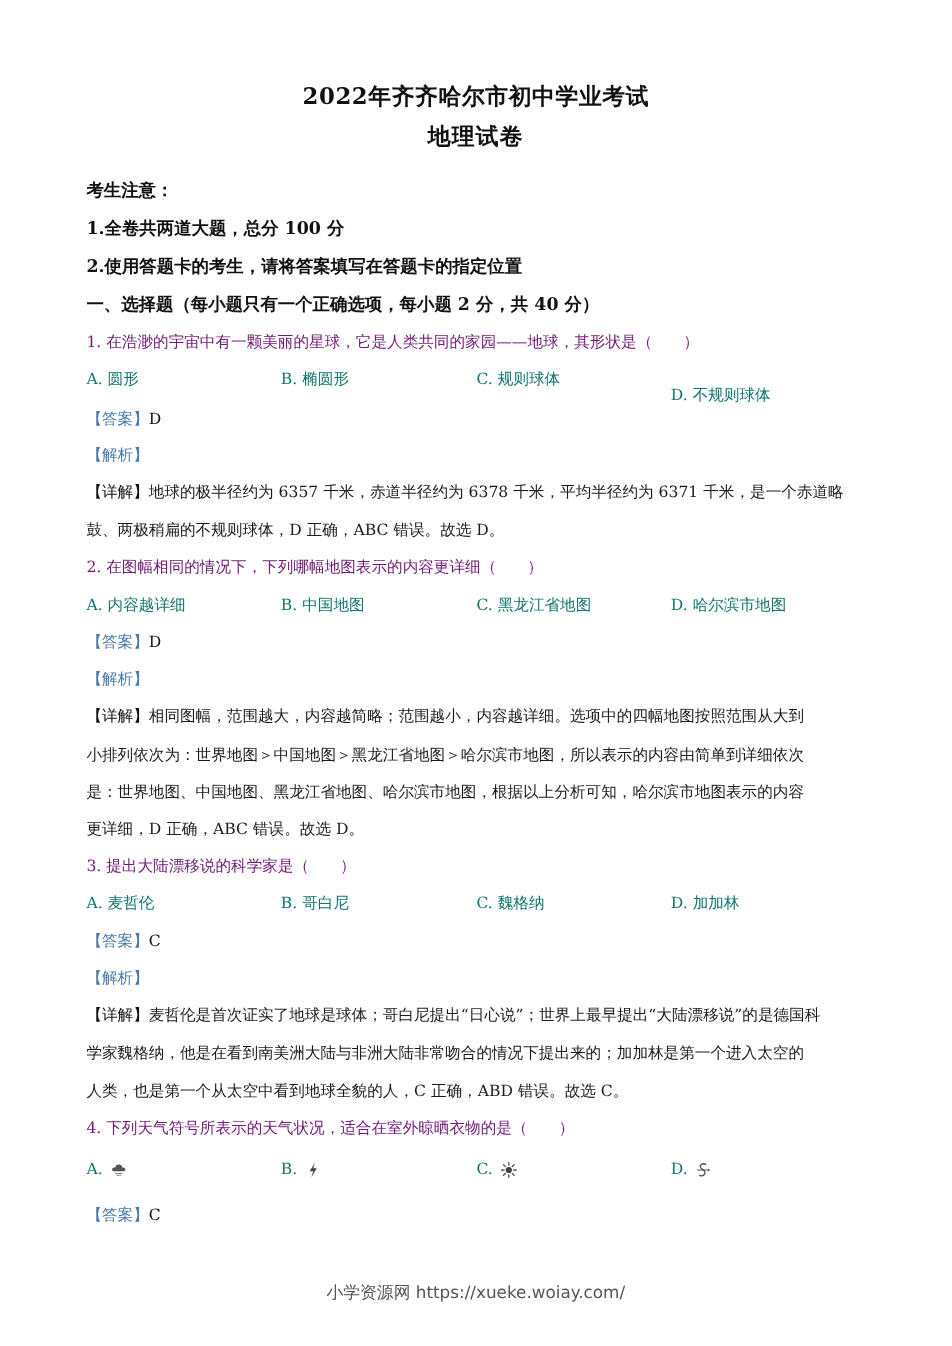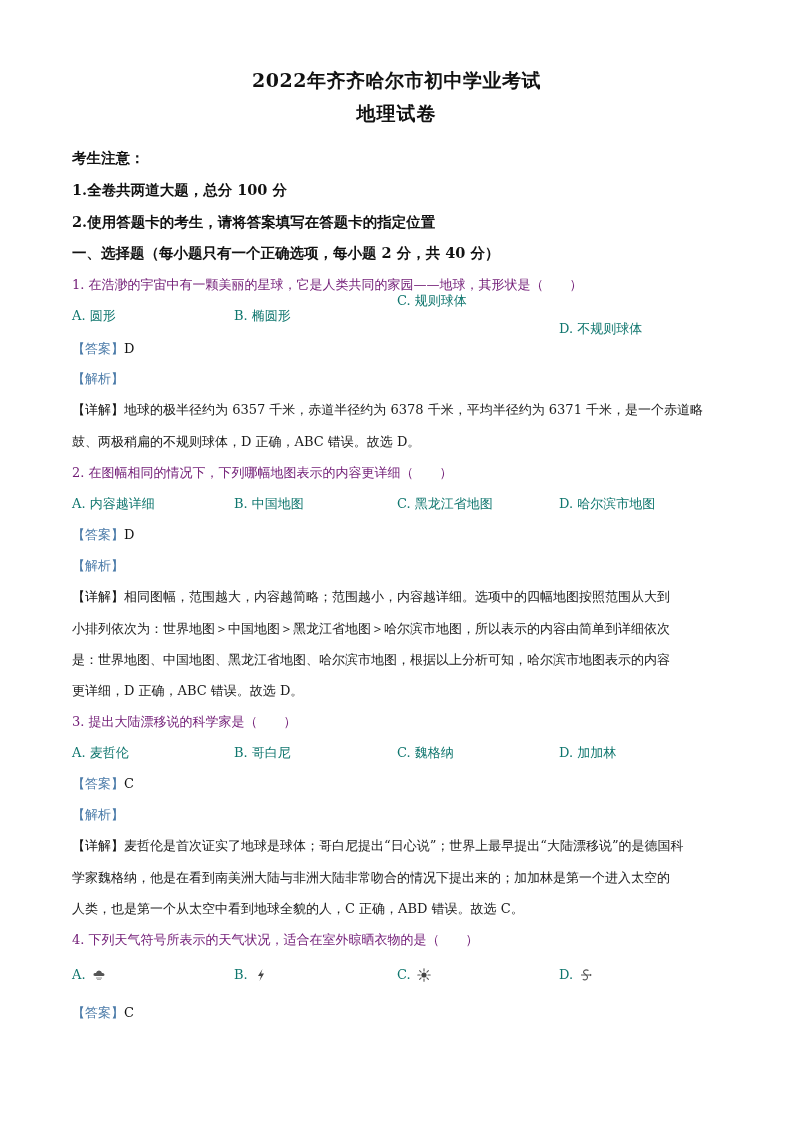--- a/index.html
+++ b/index.html
@@ -71,21 +71,21 @@
   <div class="abs notice" style="top:213px;">2.使用答题卡的考生，请将答案填写在答题卡的指定位置</div>
   <div class="abs notice" style="top:244px;">一、选择题（每小题只有一个正确选项，每小题 2 分，共 40 分）</div>
 
   <div class="abs q-line" style="top:276px;">1. 在浩渺的宇宙中有一颗美丽的星球，它是人类共同的家园——地球，其形状是（　　）</div>
   <div class="abs opt" style="top:307px; left:72px;">
       <span>A.  圆形</span>
     </div>
   <div class="abs opt" style="top:307px; left:234px;">
       <span>B.  椭圆形</span>
     </div>
-  <div class="abs opt" style="top:292px; left:397px;">
+  <div class="abs opt" style="top:307px; left:397px;">
       <span>C.  规则球体</span>
     </div>
   <div class="abs opt" style="top:320px; left:559px;">
       <span>D.  不规则球体</span>
     </div>
   <div class="abs ans-line" style="top:340px;">
     <span class="tag">【答案】</span><span>D</span>
   </div>
   <div class="abs ans-line" style="top:370px;">
     <span class="tag">【解析】</span>
@@ -184,14 +184,15 @@
       <path d="M9.5 2.5 Q7 1 5 2.8 Q3.5 4.5 6.5 6.5 Q9.5 8.5 8 10.8 Q6 12.8 3.8 11.3" fill="none" stroke="#555" stroke-width="1.1"></path>
       <line x1="2" y1="7" x2="12" y2="7" stroke="#555" stroke-width="1"></line>
       <path d="M11 5.8 L12.8 7 L11 8.2 Z" fill="#555"></path>
     </svg>
   </div>
 
   <div class="abs ans-line" style="top:1004px;">
     <span class="tag">【答案】</span><span>C</span>
   </div>
 
+  <div class="abs footer" style="top:1069px;">小学资源网 https://xueke.woiay.com/</div>
 
 </div>
 
 </body></html>

